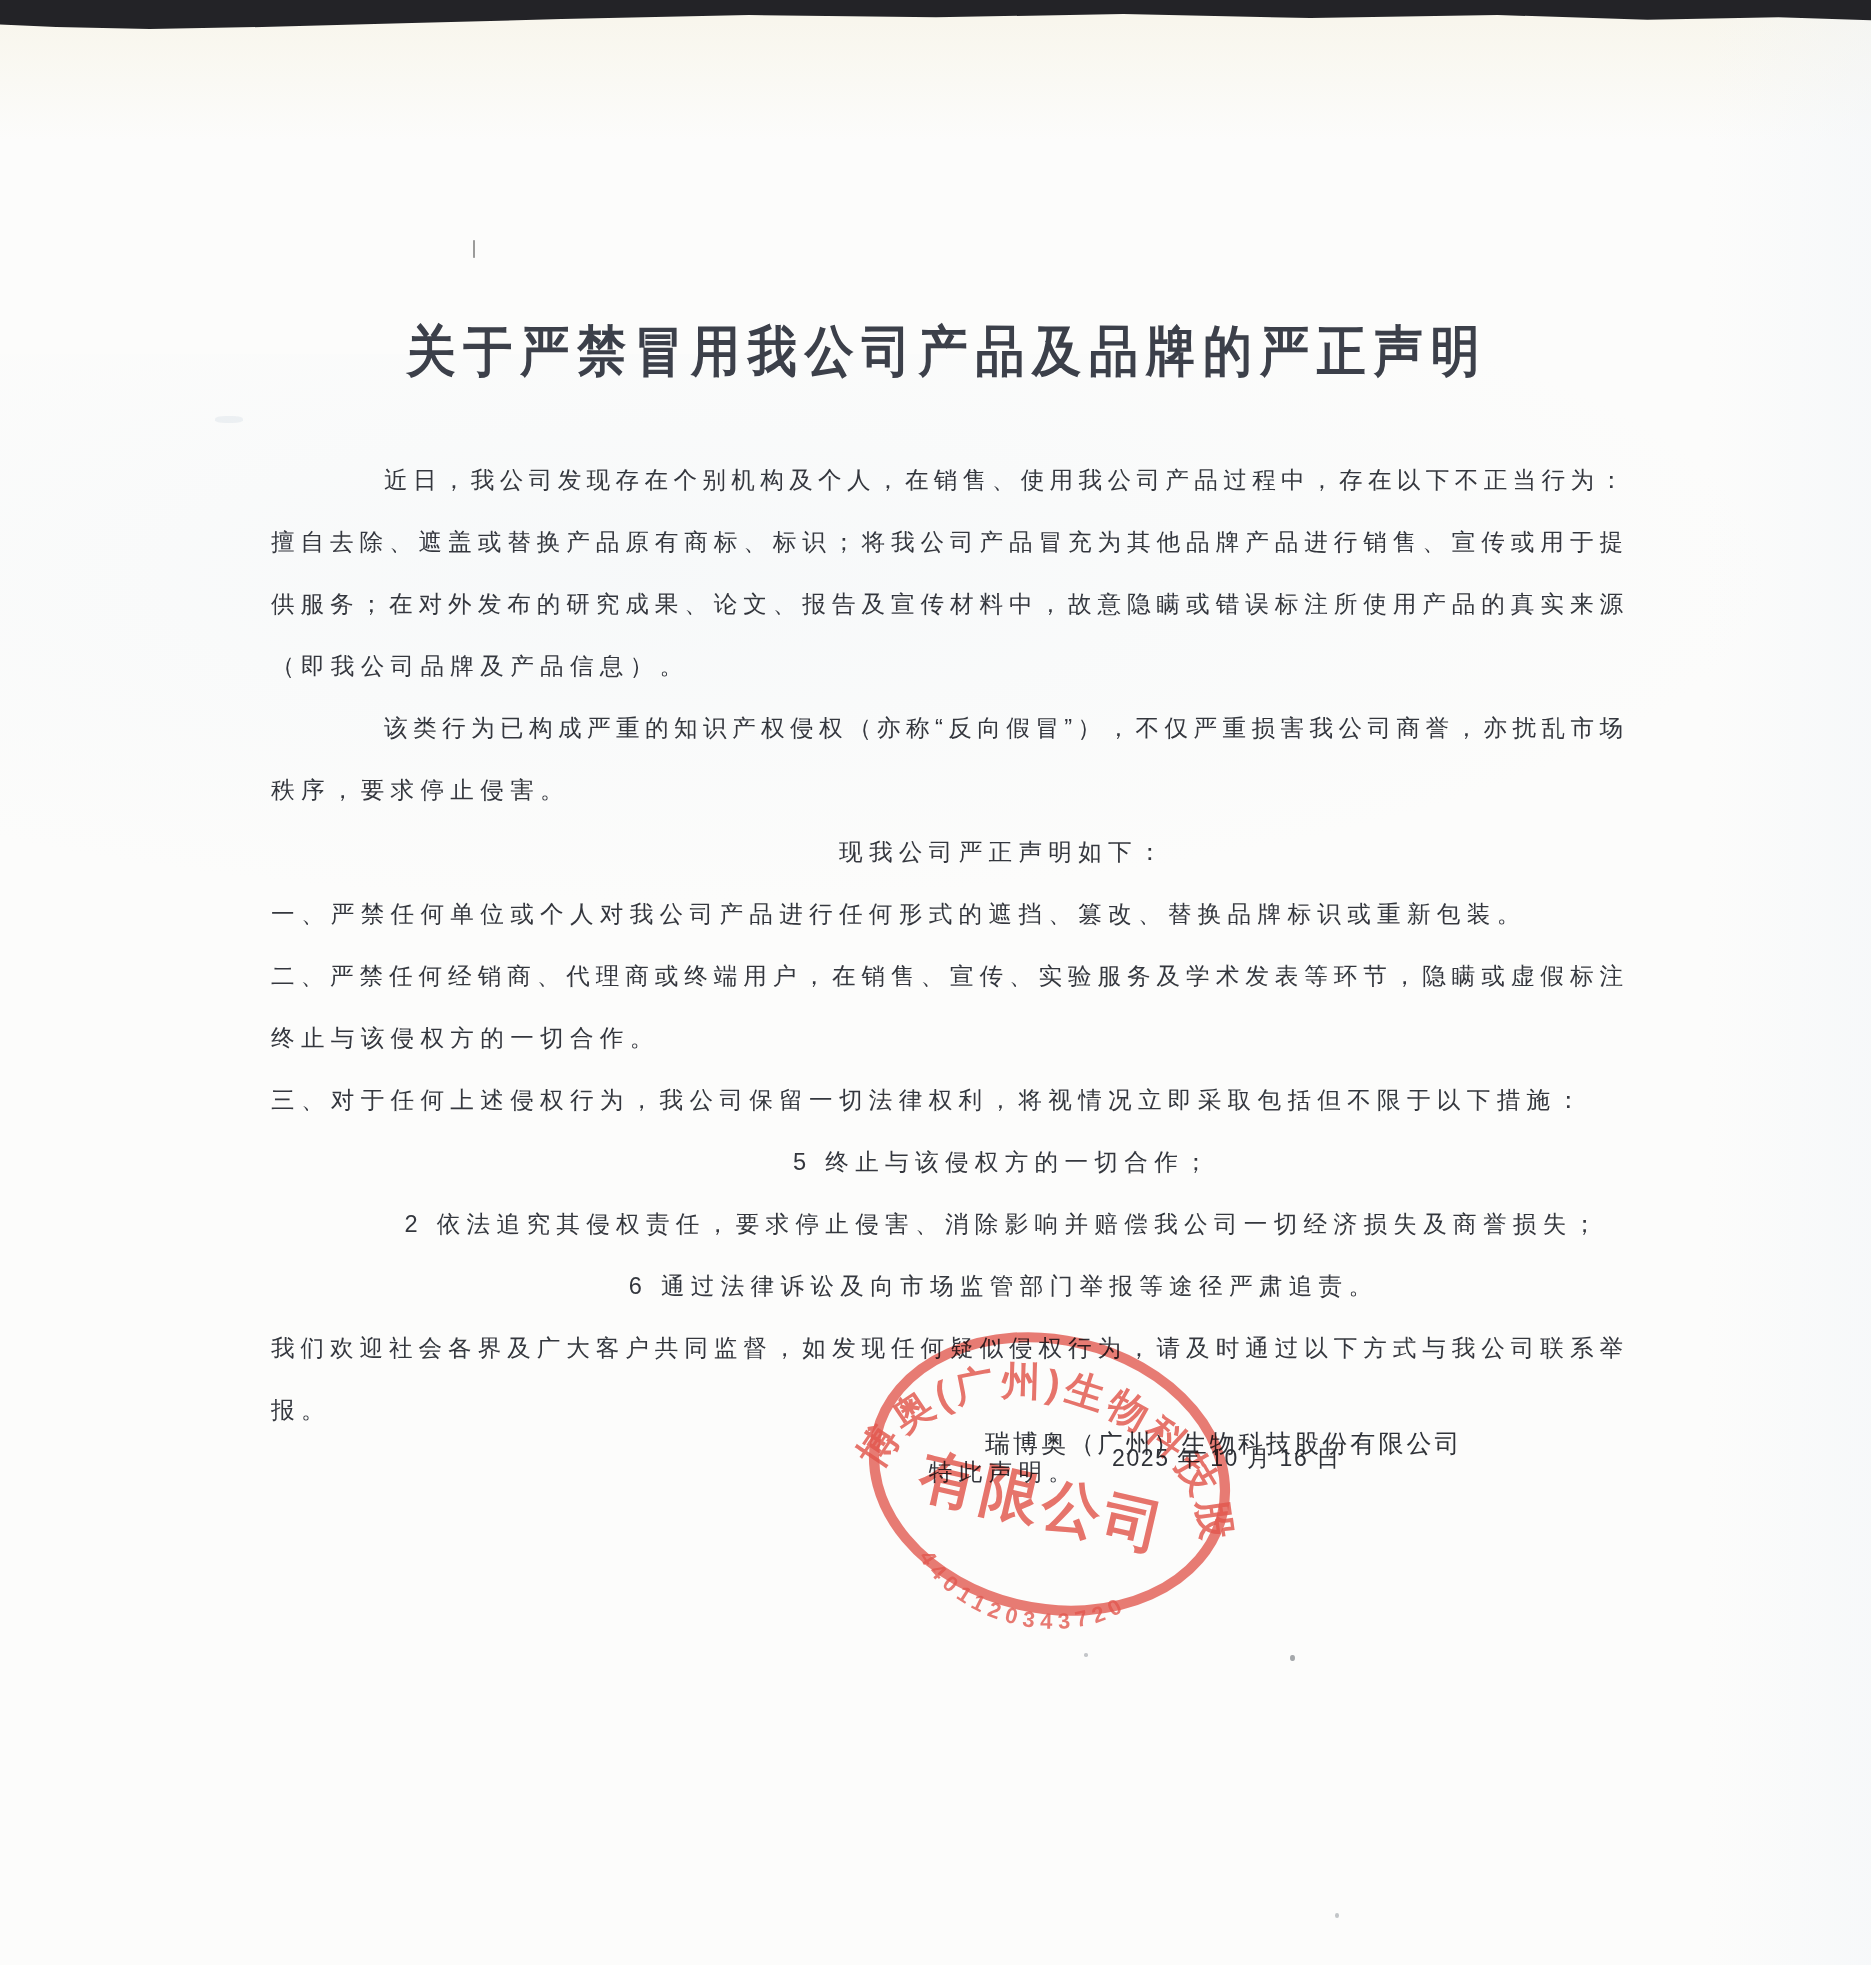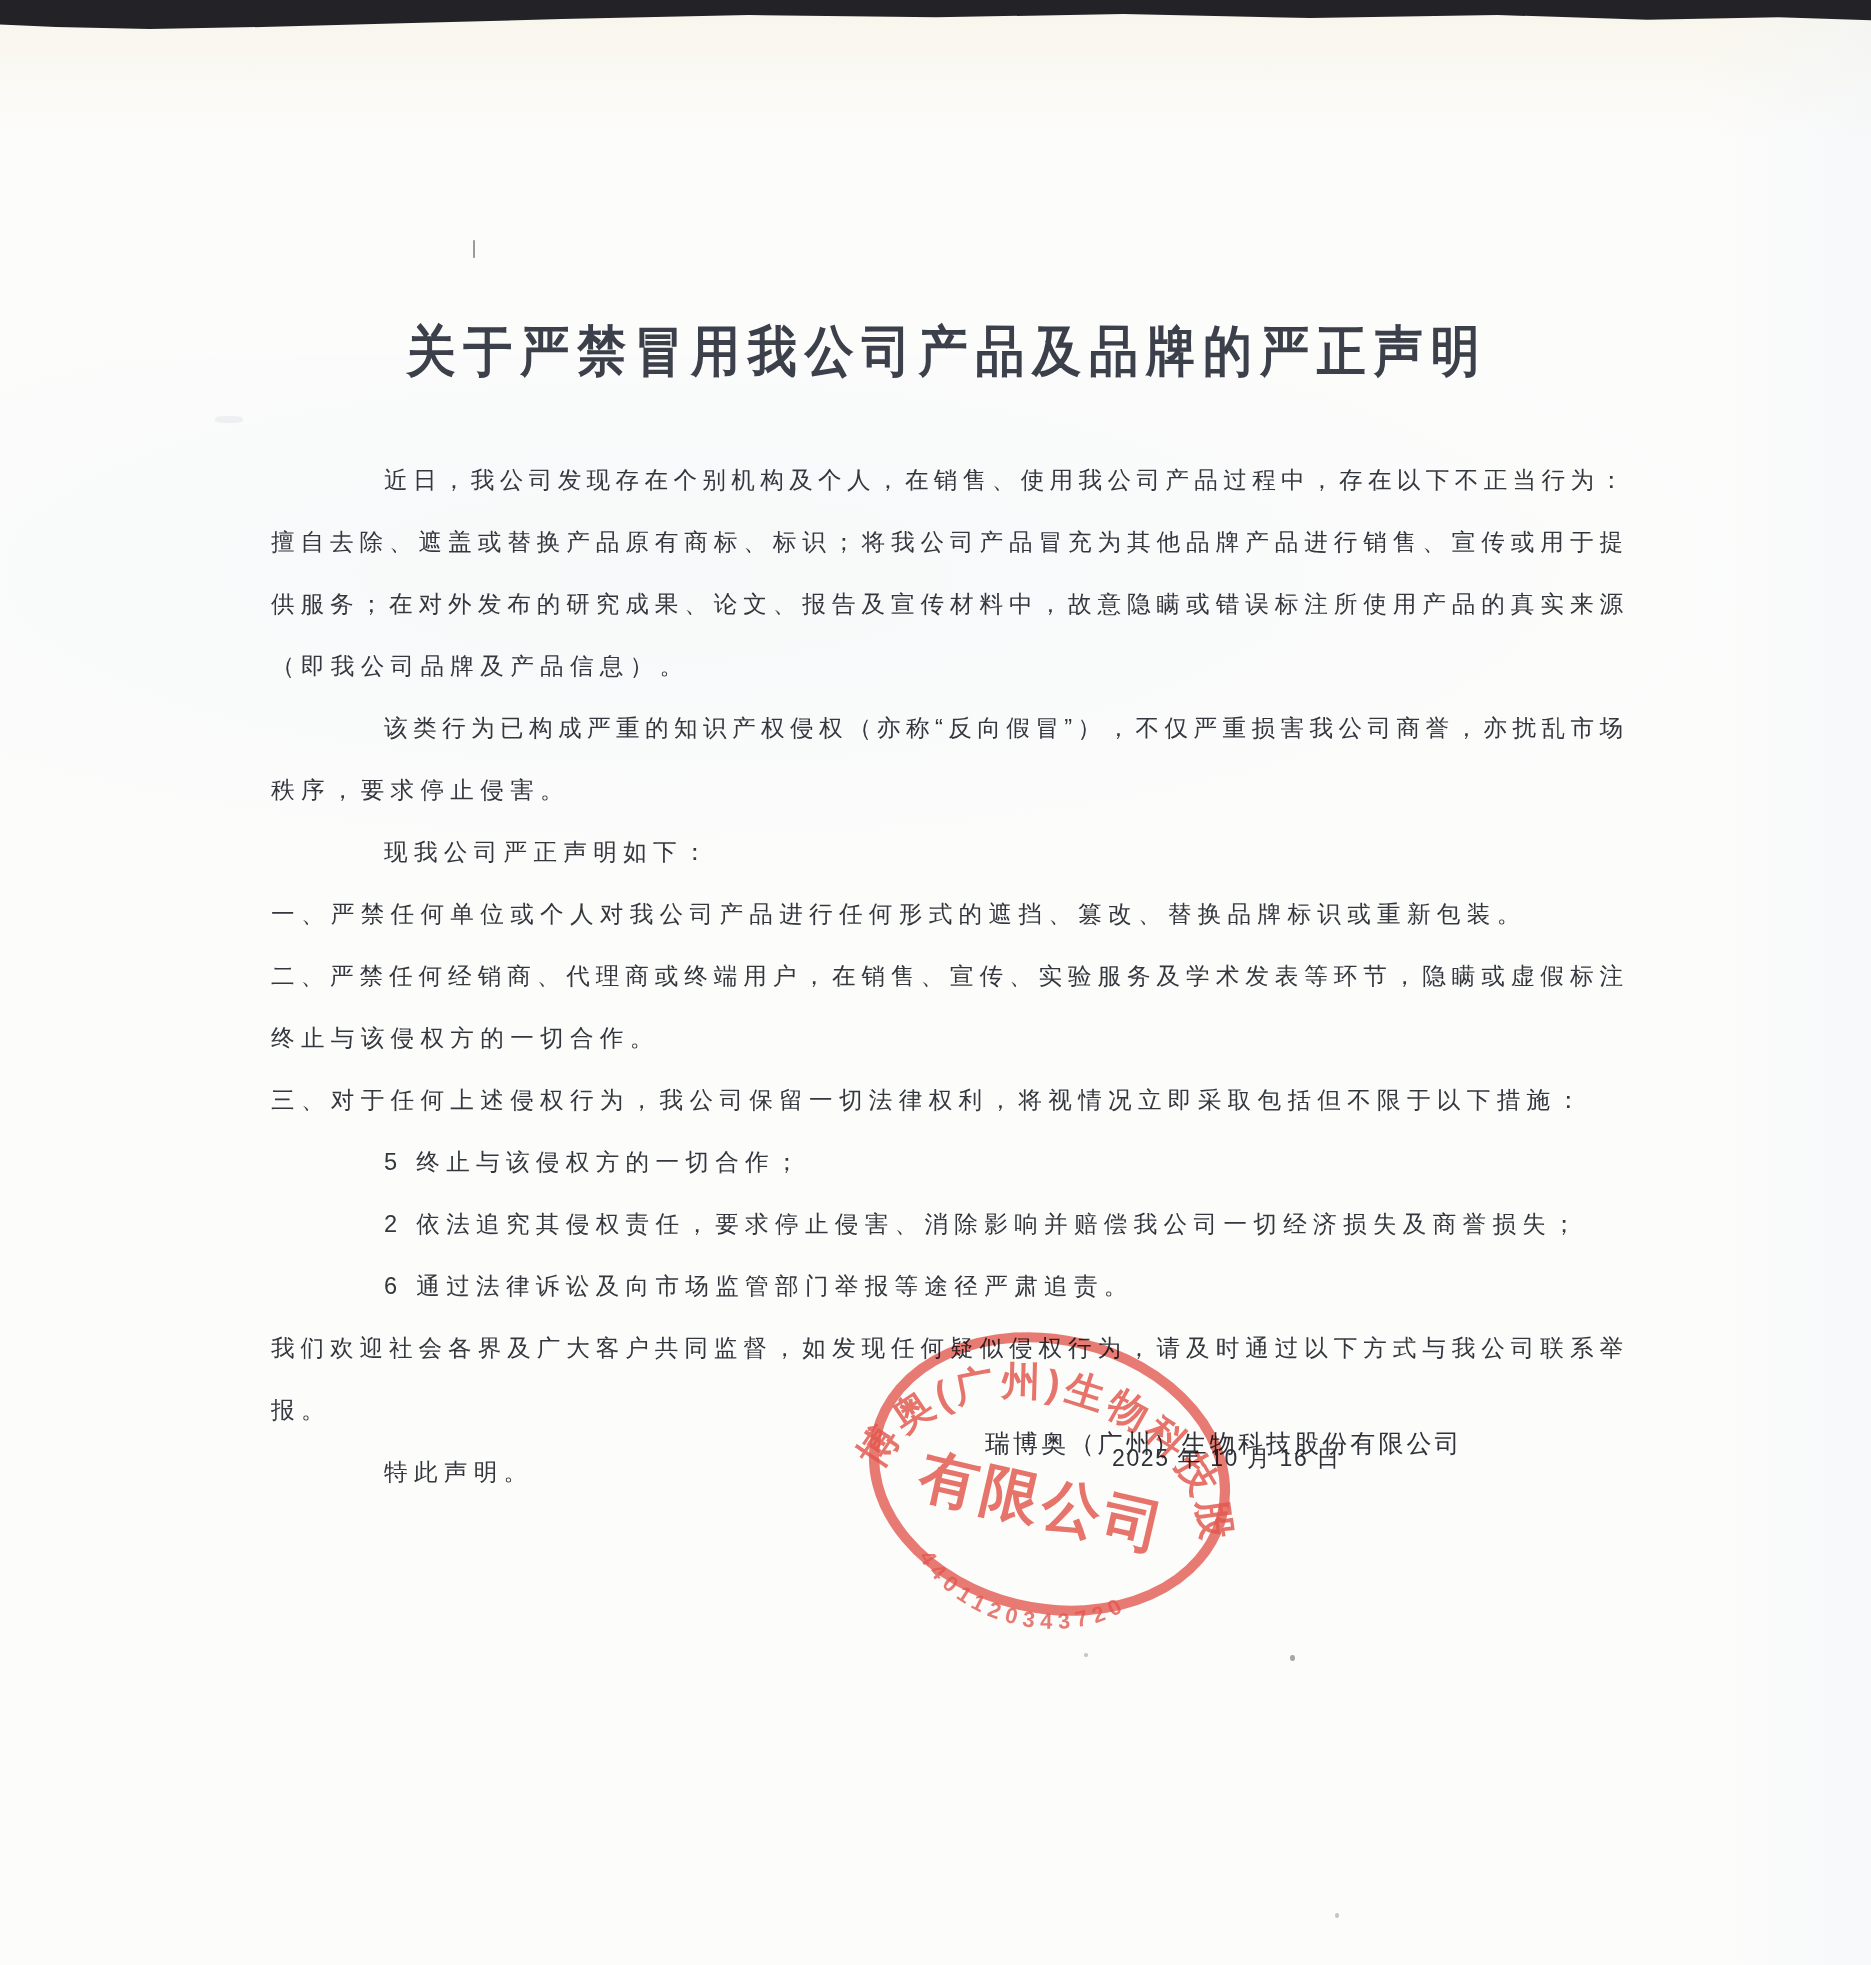--- a/index.html
+++ b/index.html
@@ -55,21 +55,21 @@
     letter-spacing: 6.3px;
     white-space: nowrap;
   }
   .body-block p.line.full {
     letter-spacing: normal;
     white-space: normal;
     text-align: justify;
     text-align-last: justify;
     text-justify: inter-character;
   }
-  .body-block p.line.indent { text-indent: 113px; }
+  .body-block p.line.indent { text-indent: 113px; text-align: center; }
   .signature { position: absolute; left: 0; top: 0; color: #2f3238; }
   .sig-company {
     position: absolute; left: 985px; top: 1391px;
     font-size: 25px; letter-spacing: 3.1px; white-space: nowrap; margin-top: 36px;
   }
   .sig-date {
     position: absolute; left: 1112px; top: 1443px;
     font-size: 23px; letter-spacing: 1.6px; white-space: nowrap; text-align: center;
   }
   .seal {

